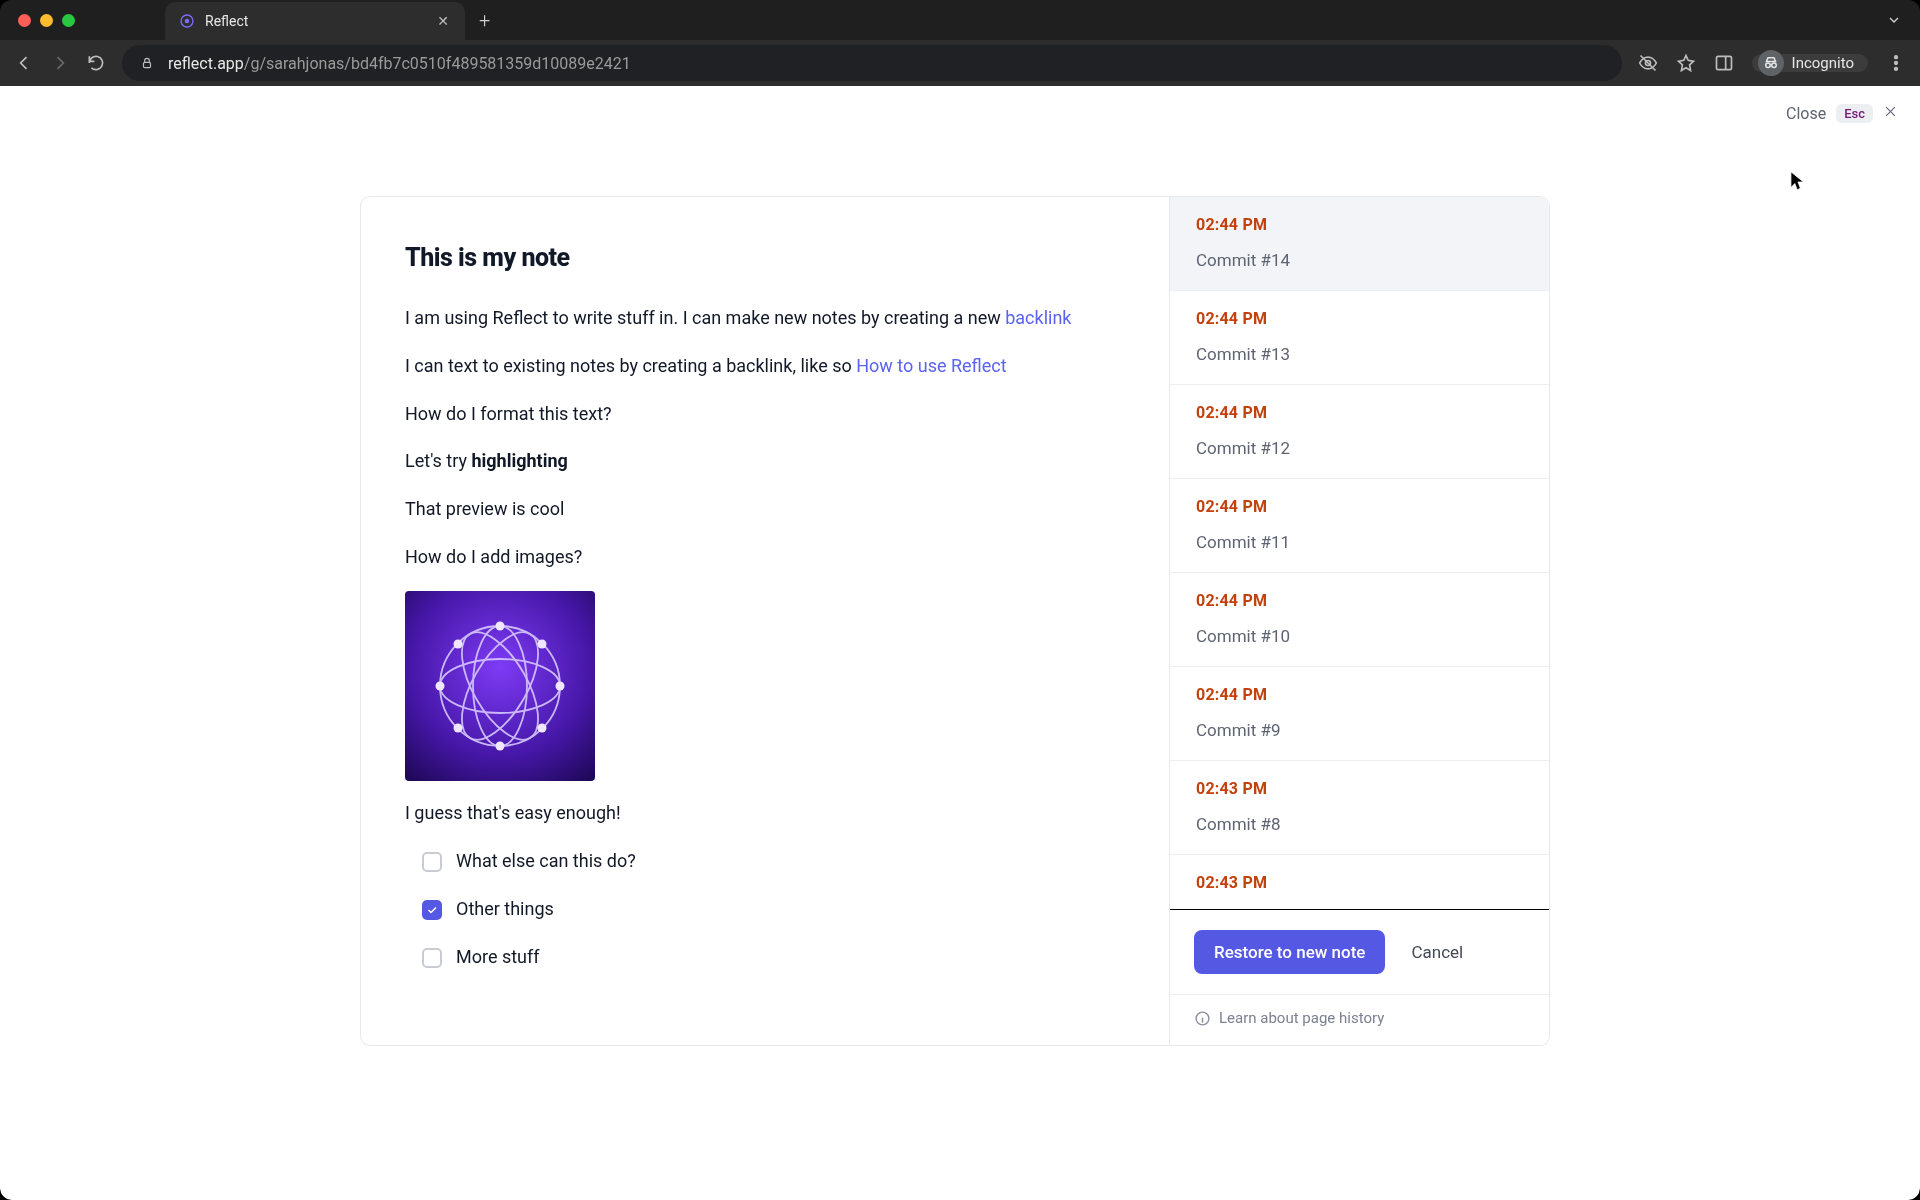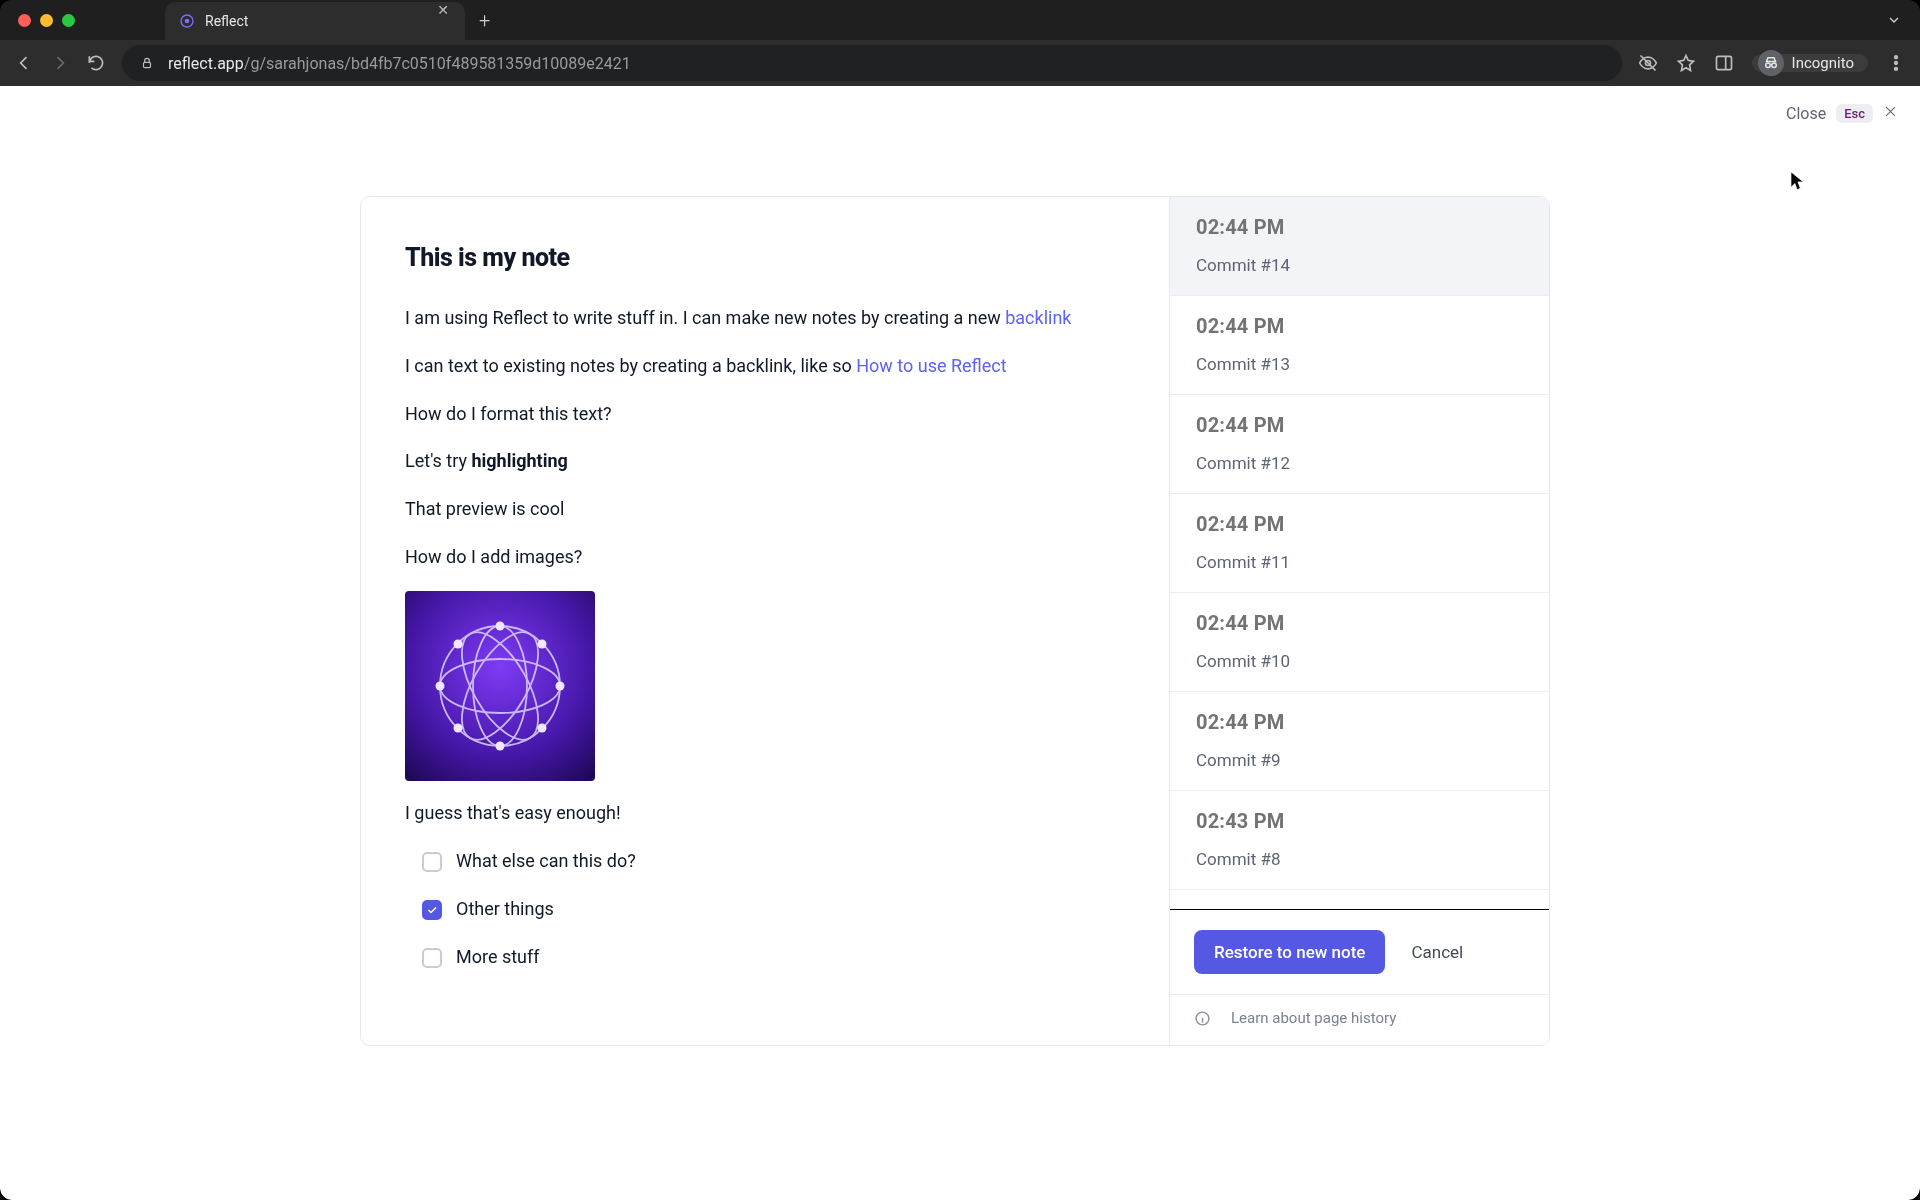--- a/index.html
+++ b/index.html
@@ -7,21 +7,21 @@
 
 
 .chrome { width:1920px; height:1200px; background:#1f1f1f; border-radius:12px; overflow:hidden; position:relative; }
 .titlebar { height:40px; background:#1f1f1f; display:flex; align-items:center; padding:0 18px; }
 .traffic { display:flex; gap:9px; }
 .dot { width:13px; height:13px; border-radius:50%; }
 .dot.red   { background:#ff5f57; }
 .dot.yellow{ background:#febc2e; }
 .dot.green { background:#28c840; }
 .tabs { display:flex; align-items:center; margin-left:90px; }
-.tab  { display:flex; gap:10px; background:#2d2d2d; color:#e6e6e6; height:38px; padding:0 16px 0 14px; border-radius:10px 10px 0 0; margin-top:2px; min-width:300px; justify-content:space-between; font-size:14px;}
+.tab  { display:flex; align-items:center; gap:10px; background:#2d2d2d; color:#e6e6e6; height:38px; padding:0 16px 0 14px; border-radius:10px 10px 0 0; margin-top:2px; min-width:300px; justify-content:space-between; font-size:14px;}
 .tab .left { display:flex; align-items:center; gap:10px; }
 .tab svg.favicon { width:16px; height:16px; }
 .tab .x { color:#bdbdbd; font-size:14px; }
 .newtab { color:#cfcfcf; margin-left:14px; font-size:20px; font-weight:300;}
 .win-caret { position:absolute; right:18px; top:12px; color:#cfcfcf; }
 
 .toolbar { height:46px; background:#2d2d2d; display:flex; align-items:center; padding:0 14px; gap:16px; color:#bdbdbd; }
 .tb-icon { width:20px; height:20px; display:flex; align-items:center; justify-content:center; }
 .tb-icon svg { width:20px; height:20px; stroke:#bdbdbd; fill:none; stroke-width:2; }
 .tb-icon.dim svg { stroke:#6a6a6a; }
@@ -49,26 +49,26 @@
 
 .check { display:flex; align-items:center; gap:14px; margin:6px 0 20px 0; font-size:18px;padding-left:17px;}
 .box { width:20px; height:20px; border:2px solid #c9ccd4; border-radius:5px; display:flex; align-items:center; justify-content:center; position:relative; top:1px;}
 .box.checked { background:#5558e3; border-color:#5558e3;}
 .box.checked svg { width:12px; height:12px; stroke:#fff; stroke-width:3; fill:none;}
 
 .history { width:380px; border-left:1px solid #e6e8ec; background:#fff; display:flex; flex-direction:column;}
 .hist-list { flex:1 1 auto; overflow:auto; }
 .hist-item { padding:18px 26px 20px 26px; border-bottom:1px solid #eceef1; cursor:pointer;}
 .hist-item.selected { background:#f2f4f7; }
-.hist-time { font-size:20px; font-weight:700; color:#737373; letter-spacing:.2px;}
+.hist-time { font-size:16px; font-weight:700; color:#c2410c; letter-spacing:.2px;}
 .hist-label { font-size:17px; color:#5e6472; margin-top:16px;}
 .hist-actions { padding:20px 24px; border-top:1px solid #000000; display:flex; align-items:center; gap:26px;}
 .btn-primary { background:#5558e3; color:#fff; border:none; border-radius:8px; padding:12px 20px; font-size:17px; font-weight:500; cursor:pointer;}
 .btn-ghost { background:none; border:none; color:#444955; font-size:17px; cursor:pointer;}
-.learn { display:flex; align-items:center; gap:20px; padding:14px 24px 18px 24px; border-top:1px solid #eceef1; color:#7b8191; font-size:15px;}
+.learn { display:flex; align-items:center; gap:8px; padding:14px 24px 18px 24px; border-top:1px solid #eceef1; color:#7b8191; font-size:15px;}
 .learn svg{ width:17px; height:17px; stroke:#8a8f9d; fill:none; stroke-width:2;}
 
 .cursor { position:absolute; left:1790px; top:85px; }
 .cursor svg { width:16px; height:22px; }
 </style>
 </head>
 <body>
 
 <div class="chrome">
 

